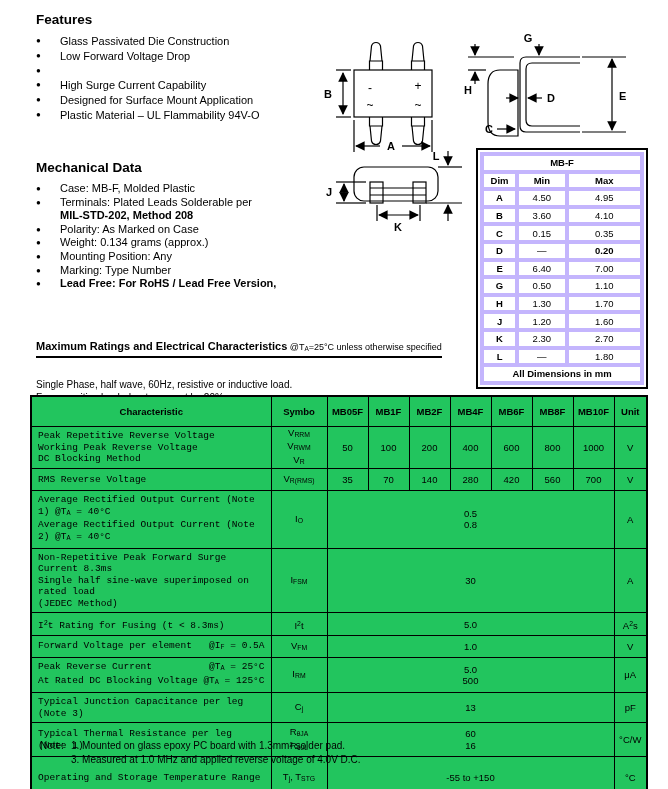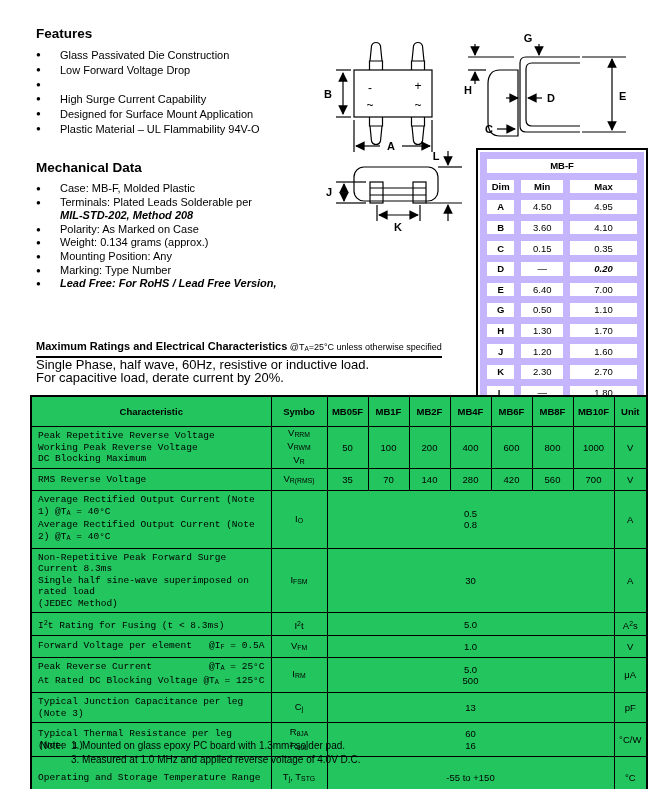--- a/index.html
+++ b/index.html
@@ -8,42 +8,42 @@
   .abs{position:absolute;}
   h2{margin:0;font-size:13.5px;font-weight:bold;}
   sub{font-size:72%;vertical-align:-0.2em;}
   sup{font-size:72%;vertical-align:0.45em;}
   
   .blist{margin-top:7px;}
   .bl-row{display:flex;font-size:11px;line-height:14.8px;}
   .mech .bl-row{line-height:13.6px;}
   .bullet{width:24px;flex:0 0 24px;font-size:8px;}
   .bl-text{white-space:nowrap;}
-  .bold{font-weight:bold;font-style:italic;}
+  .bold{font-weight:bold;}
   .indent{margin-left:24px;}
   
   svg{position:absolute;overflow:visible;}
   svg *{stroke:#000;stroke-width:1.2;fill:none;}
   svg text{stroke:none;fill:#000;font-family:"Liberation Sans",sans-serif;
            font-size:11px;font-weight:bold;}
   svg text.mark{font-weight:normal;font-size:12px;}
   svg .ah{fill:#000;stroke:none;}
   
   .dimbox{left:476px;top:148px;width:164px;border:2px solid #000;padding:2px;background:#fff;}
   .dimtab{border-collapse:collapse;width:100%;table-layout:fixed;}
-  .dimtab td,.dimtab th{border:7px solid #c4b5fd;font-size:9.5px;height:13.6px;
+  .dimtab td,.dimtab th{border:4px solid #c4b5fd;font-size:9.5px;height:13.6px;
                         text-align:center;padding:0;}
   .dimtab .dimcol{font-weight:bold;}
   .dimtab .ttl,.dimtab th,.dimtab .foot{font-weight:bold;}
   
   .rhead{left:36px;top:336px;}
   .rtitle{display:inline-block;border-bottom:2px solid #000;padding-bottom:2px;white-space:nowrap;}
   .rtitle .big{font-size:11px;font-weight:bold;}
   .rtitle .small{font-size:9px;font-weight:normal;}
-  .rsub{font-size:13px;line-height:13px;margin-top:0;}
+  .rsub{font-size:10px;line-height:13px;margin-top:20px;}
   
   table.main{border-collapse:collapse;table-layout:fixed;width:616px;border:2px solid #000;background:#22c55e;}
   .main th,.main td{border:1.4px solid #000;padding:0;font-size:9.5px;vertical-align:middle;}
   .main th{font-weight:bold;text-align:center;}
   .main td.char{text-align:left;padding:3px 6px;line-height:11.5px;font-family:Liberation Mono, monospace;}
   .main td.sym,.main td.val,.main td.spanv,.main td.unit{text-align:center;line-height:11.5px;}
   .split{display:flex;justify-content:space-between;}
   
   .notes{left:40px;top:739px;font-size:10px;line-height:14px;}
   .nrow{display:flex;}
@@ -53,21 +53,21 @@
 <body>
 
 <svg width="0" height="0" style="position:absolute" aria-hidden="true">
   <defs>
     <marker id="arr" viewBox="0 0 10 10" refX="9" refY="5" markerWidth="8" markerHeight="8" orient="auto-start-reverse">
       <path class="ah" d="M0,0 L10,5 L0,10 Z"></path>
     </marker>
   </defs>
 </svg>
 
-<div class="abs" style="left:36px;top:26px">
+<div class="abs" style="left:36px;top:12px">
   <h2>Features</h2>
   <div class="blist">
     <div class="bl-row">
         <span class="bullet">●</span>
         <span class="bl-text">Glass Passivated Die Construction</span>
       </div>
     <div class="bl-row">
         <span class="bullet">●</span>
         <span class="bl-text">Low Forward Voltage Drop</span>
       </div>
@@ -316,21 +316,21 @@
     <th>MB4F</th>
     <th>MB6F</th>
     <th>MB8F</th>
     <th>MB10F</th>
     <th>Unit</th>
   </tr>
   <tr style="height:42px">
     <td class="char">
       <div>Peak Repetitive Reverse Voltage</div>
       <div>Working Peak Reverse Voltage</div>
-      <div>DC Blocking Maximum</div>
+      <div>DC Blocking Method</div>
     </td>
     <td class="sym">
       <div>V<sub>RRM</sub></div>
       <div>V<sub>RWM</sub></div>
       <div>V<sub>R</sub></div>
     </td>
     <td class="val">50</td>
     <td class="val">100</td>
     <td class="val">200</td>
     <td class="val">400</td>

